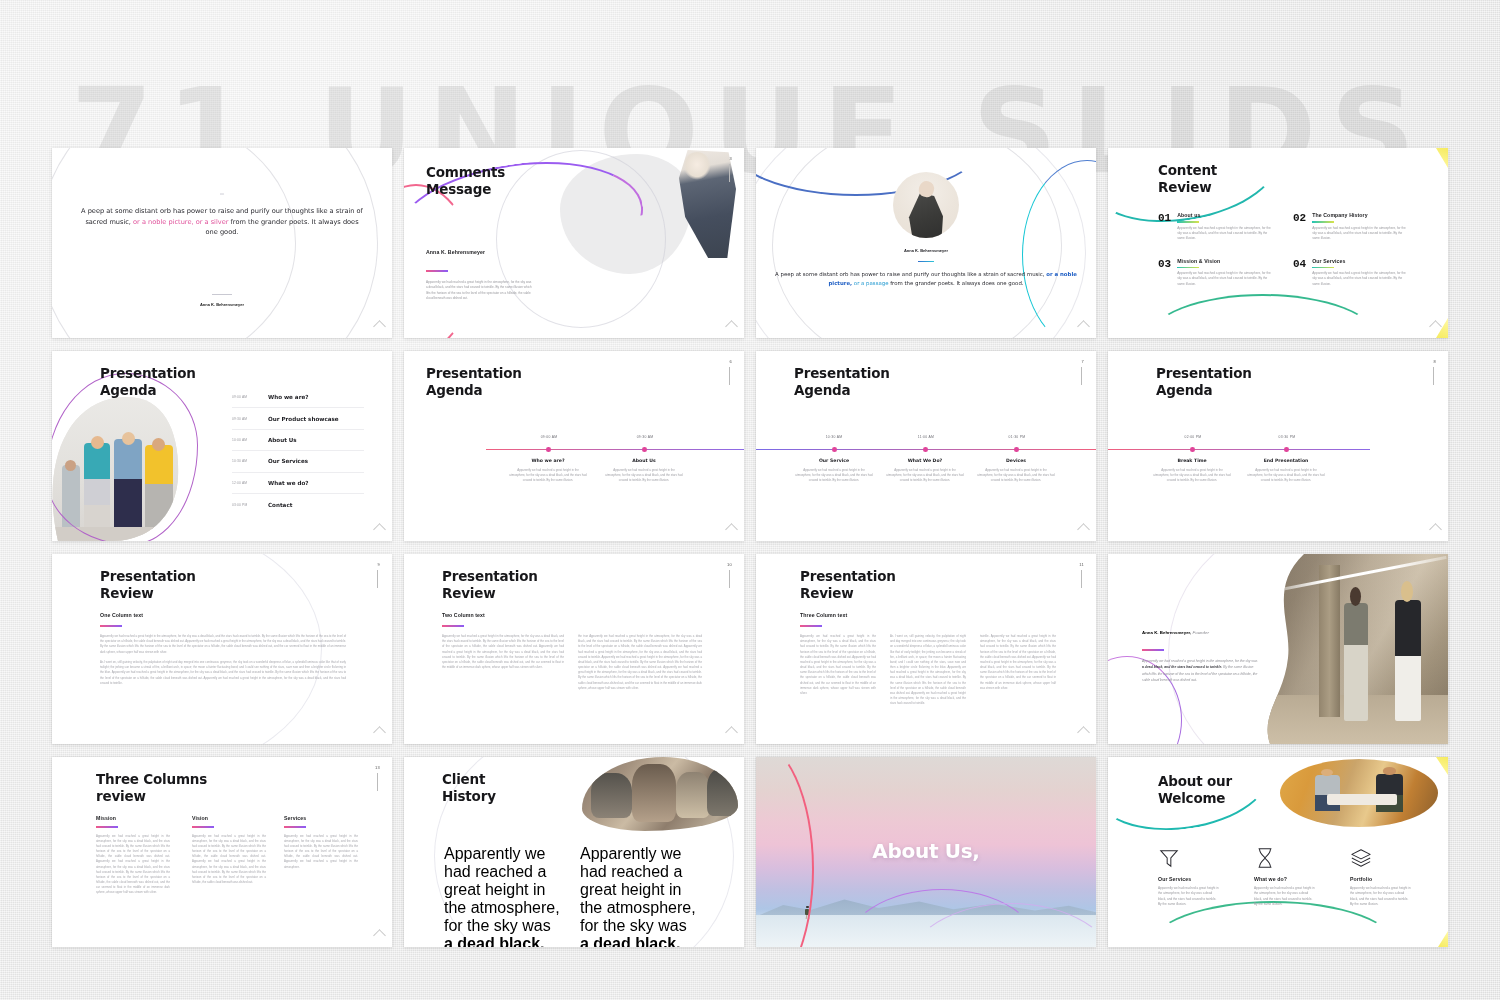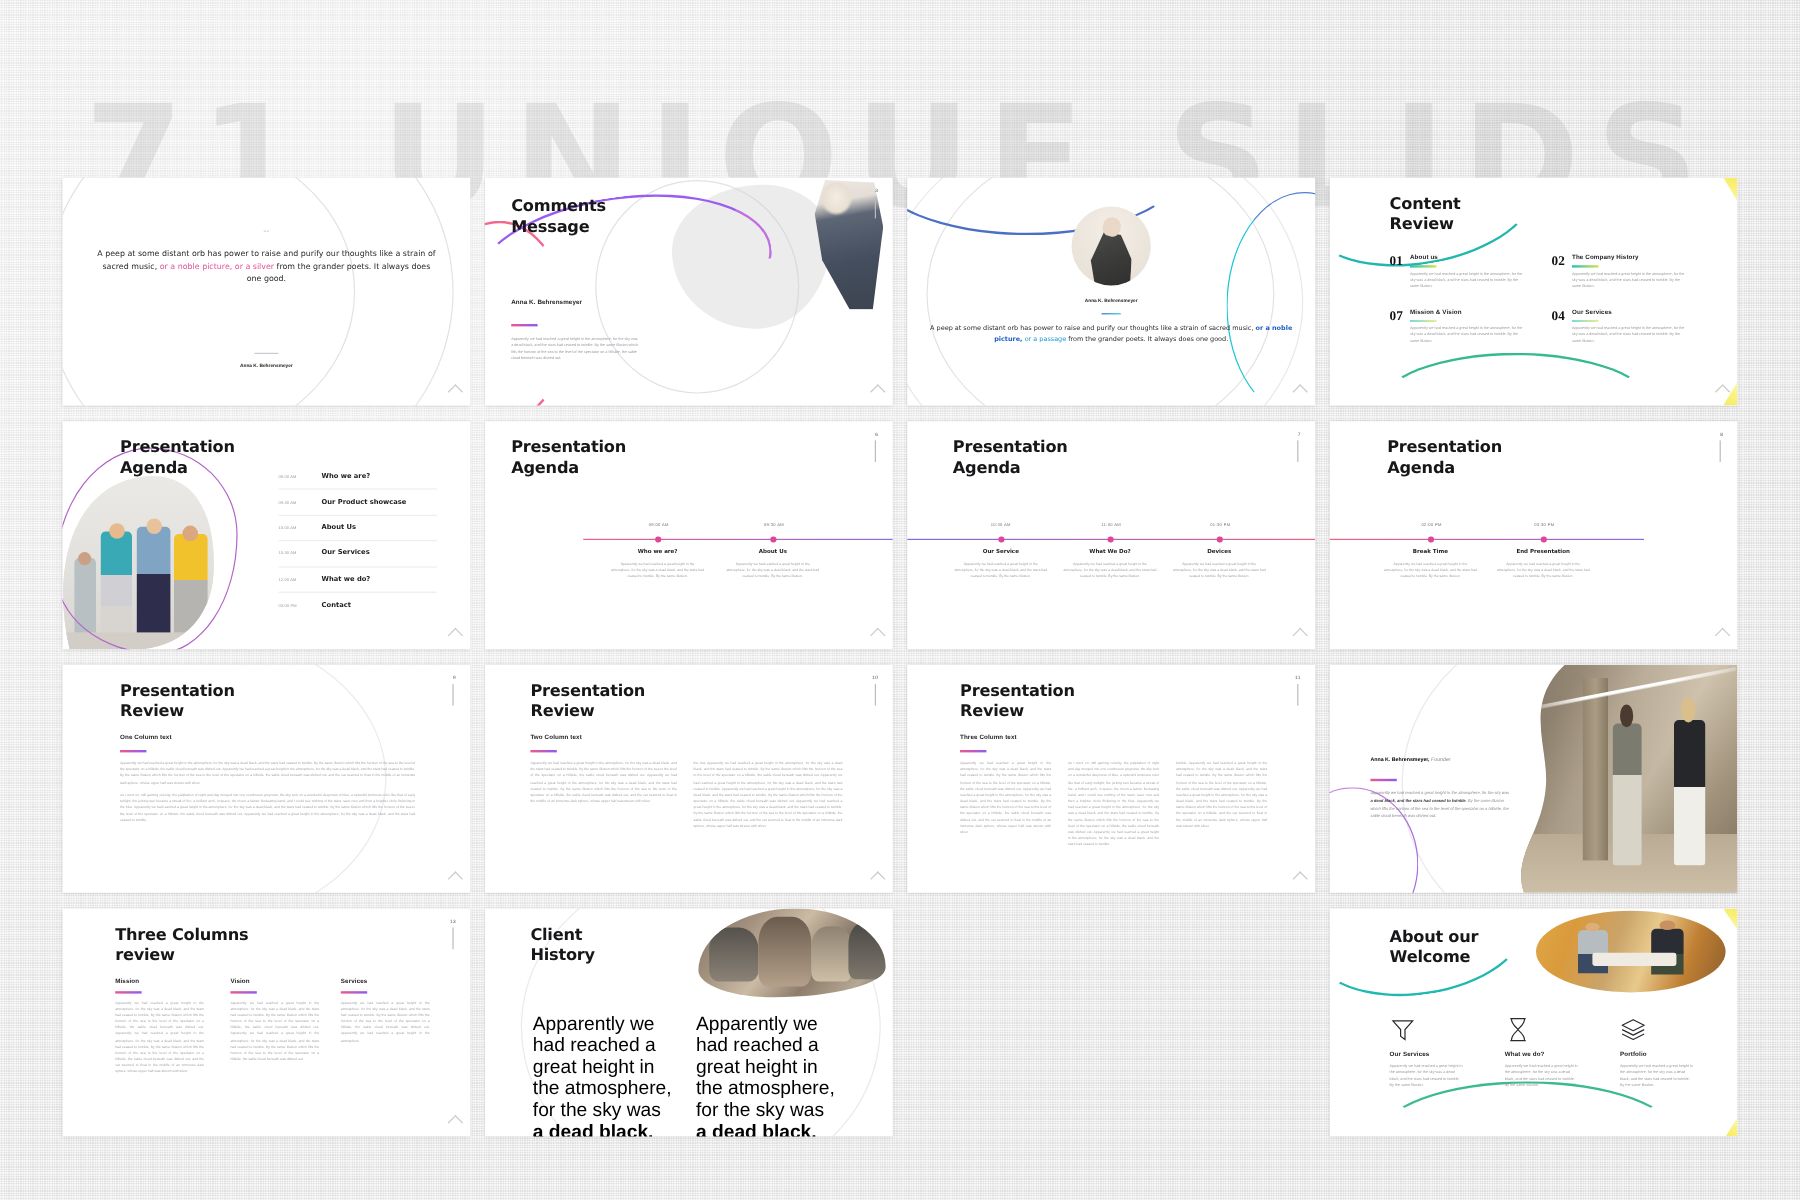--- a/index.html
+++ b/index.html
@@ -162,21 +162,21 @@
     border-radius:50%;
     transform:rotate(-10deg);
   }
   .s4 .tealBot {
     position:absolute; left:40px; bottom:-46px; width:230px; height:90px;
     border:2.2px solid transparent; border-top-color:#35b98f;
     border-radius:50%;
   }
   .s4 .yellowTR { position:absolute; right:0; top:0; width:12px; height:20px; background:linear-gradient(200deg,#f6eb60,#fff9a8); clip-path:polygon(100% 0,100% 100%,0 0);}
   .s4 .yellowBR { position:absolute; right:0; bottom:0; width:12px; height:20px; background:linear-gradient(20deg,#f6eb60,#fff9a8); clip-path:polygon(100% 100%,100% 0,0 100%);}
-  .s4 .num { font-family:Liberation Serif, serif; font-weight:700; font-size:11px; color:#111; }
+  .s4 .num { font-family:Liberation Mono, monospace; font-weight:700; font-size:11px; color:#111; }
 
   
   .s5 .peopleWrap {
     position:absolute; left:0; bottom:0; width:136px; height:160px;
     clip-path: path('M 6 160 C -10 90, 10 30, 58 18 C 110 6, 128 48, 126 96 C 124 136, 96 160, 60 160 Z');
     overflow:hidden;
     background:linear-gradient(180deg,#e9e7e4,#ddd9d4);
   }
   .s5 .wall { position:absolute; inset:0; background:linear-gradient(180deg,#ecebe8 0%, #e2e0dc 60%, #d8d5d1 100%); }
   .s5 .p { position:absolute; bottom:12px; border-radius:4px 4px 0 0; }
@@ -378,21 +378,21 @@
       </div>
       <div style="display:flex;gap:6px">
         <div class="num">02</div>
         <div>
           <div class="sub-h">The Company History</div>
           <div class="accent-line-g" style="margin:3px 0 3px"></div>
           <div class="tiny" style="width:94px">Apparently we had reached a great height in the atmosphere, for the sky was a dead black, and the stars had ceased to twinkle. By the same illusion.</div>
         </div>
       </div>
       <div style="display:flex;gap:6px">
-        <div class="num">07</div>
+        <div class="num">03</div>
         <div>
           <div class="sub-h">Mission &amp; Vision</div>
           <div class="accent-line-g" style="margin:3px 0 3px"></div>
           <div class="tiny" style="width:94px">Apparently we had reached a great height in the atmosphere, for the sky was a dead black, and the stars had ceased to twinkle. By the same illusion.</div>
         </div>
       </div>
       <div style="display:flex;gap:6px">
         <div class="num">04</div>
         <div>
           <div class="sub-h">Our Services</div>
@@ -625,20 +625,36 @@
 
     </div>
     <div style="position:absolute;left:176px;top:88px;width:116px">
       <div class="quote-it">
         <span>Apparently we had reached a great height in the atmosphere, for the sky was </span><b>a dead black, and the stars had ceased to twinkle.</b><span></span>
       </div>
 
     </div>
   </div>
 
+  <div class="slide s15" style="left:704px;top:609px">
+    <div class="scene">
+      <div class="mountains"></div>
+      <div class="ground"></div>
+      <div class="walker">
+        <div class="l1"></div>
+        <div class="l2"></div>
+        <div class="t"></div>
+        <div class="h"></div>
+      </div>
+    </div>
+    <div class="rib1"></div>
+    <div class="rib2"></div>
+    <div class="rib3"></div>
+    <div class="aboutTitle">About Us,</div>
+  </div>
 
   <div class="slide s16" style="left:1056px;top:609px">
     <div class="teal1"></div>
     <div class="teal2"></div>
     <div class="yellowTR"></div>
     <div class="yellowBR"></div>
     <div class="cafe">
       <div class="pA"></div>
       <div class="pB"></div>
       <div class="tbl"></div>

